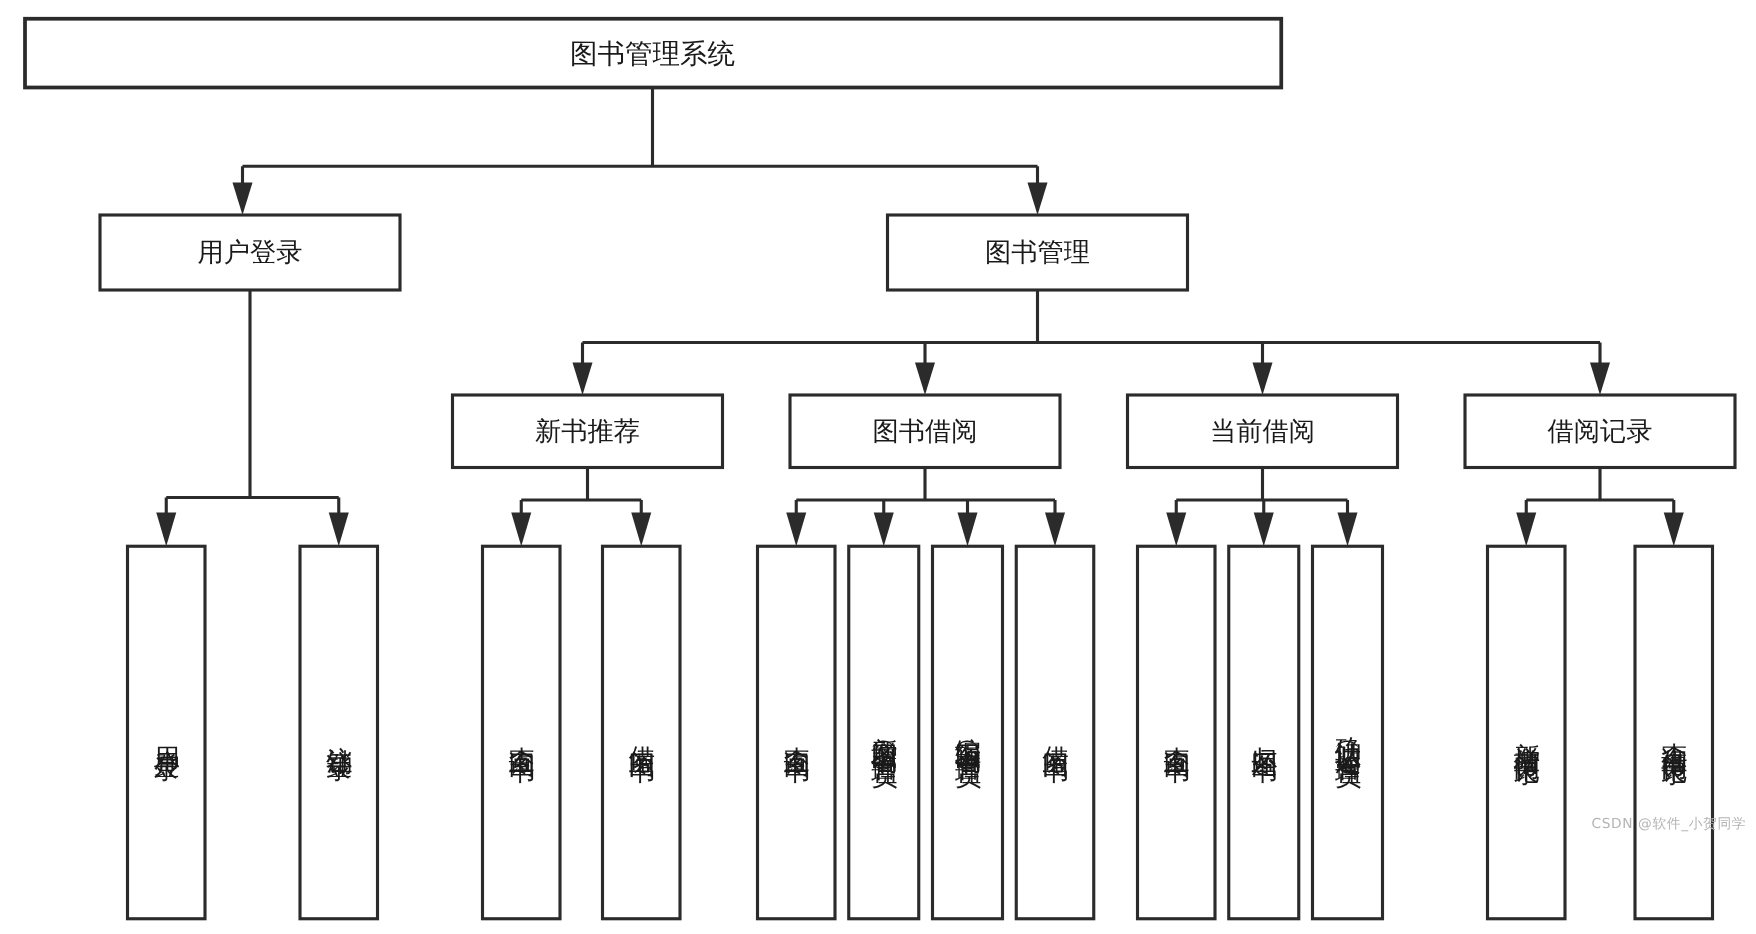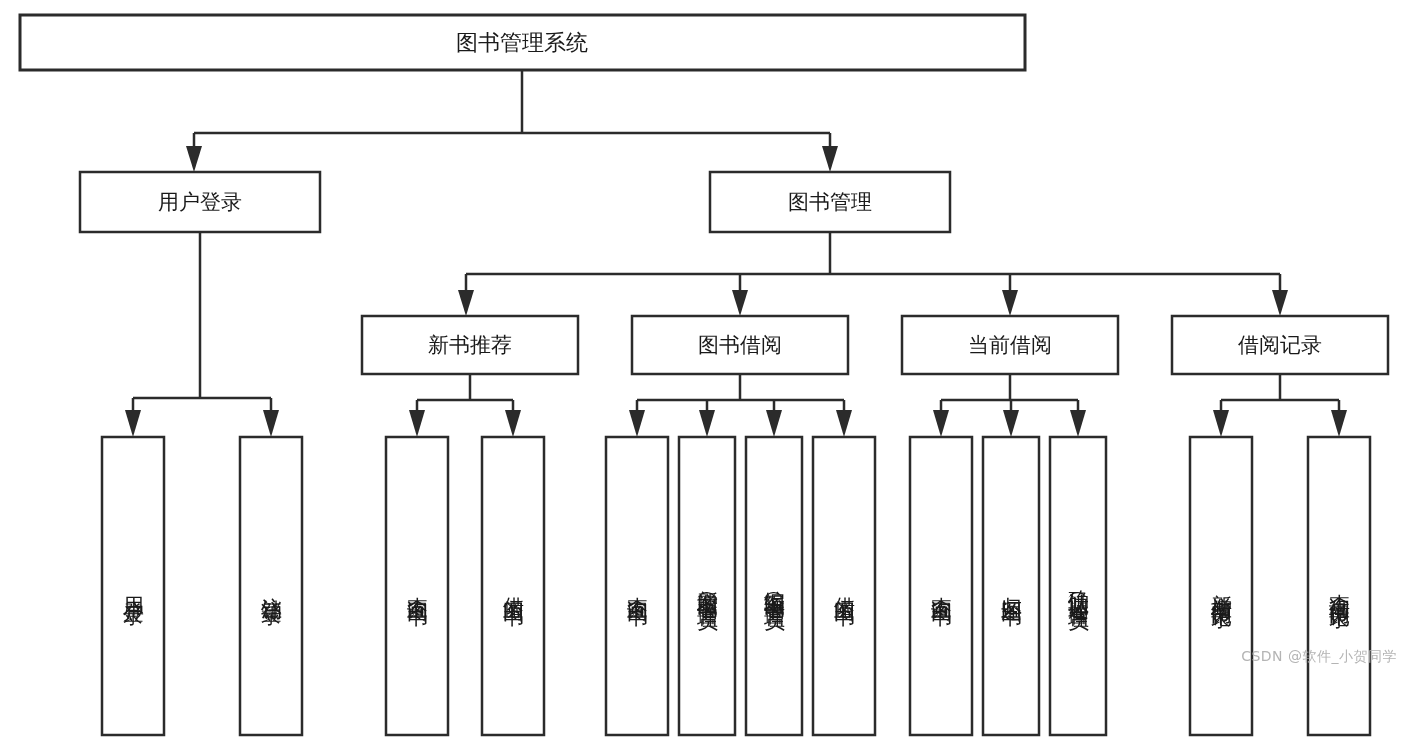--- a/index.html
+++ b/index.html
@@ -74,21 +74,21 @@
     letter-spacing: 3px;
     color: #1a1a1a;
     pointer-events: none;
     white-space: nowrap;
   }
   .watermark {
     position: absolute;
     right: 8px;
     bottom: 4px;
     font-family: "DejaVu Sans", "Liberation Sans", sans-serif;
-    font-size: 14px;
+    font-size: 11px;
     color: #b4b4b4;
     letter-spacing: 0.5px;
     white-space: nowrap;
   }
 </style>
 </head>
 <body>
 
 <div id="diagram-root">
 

